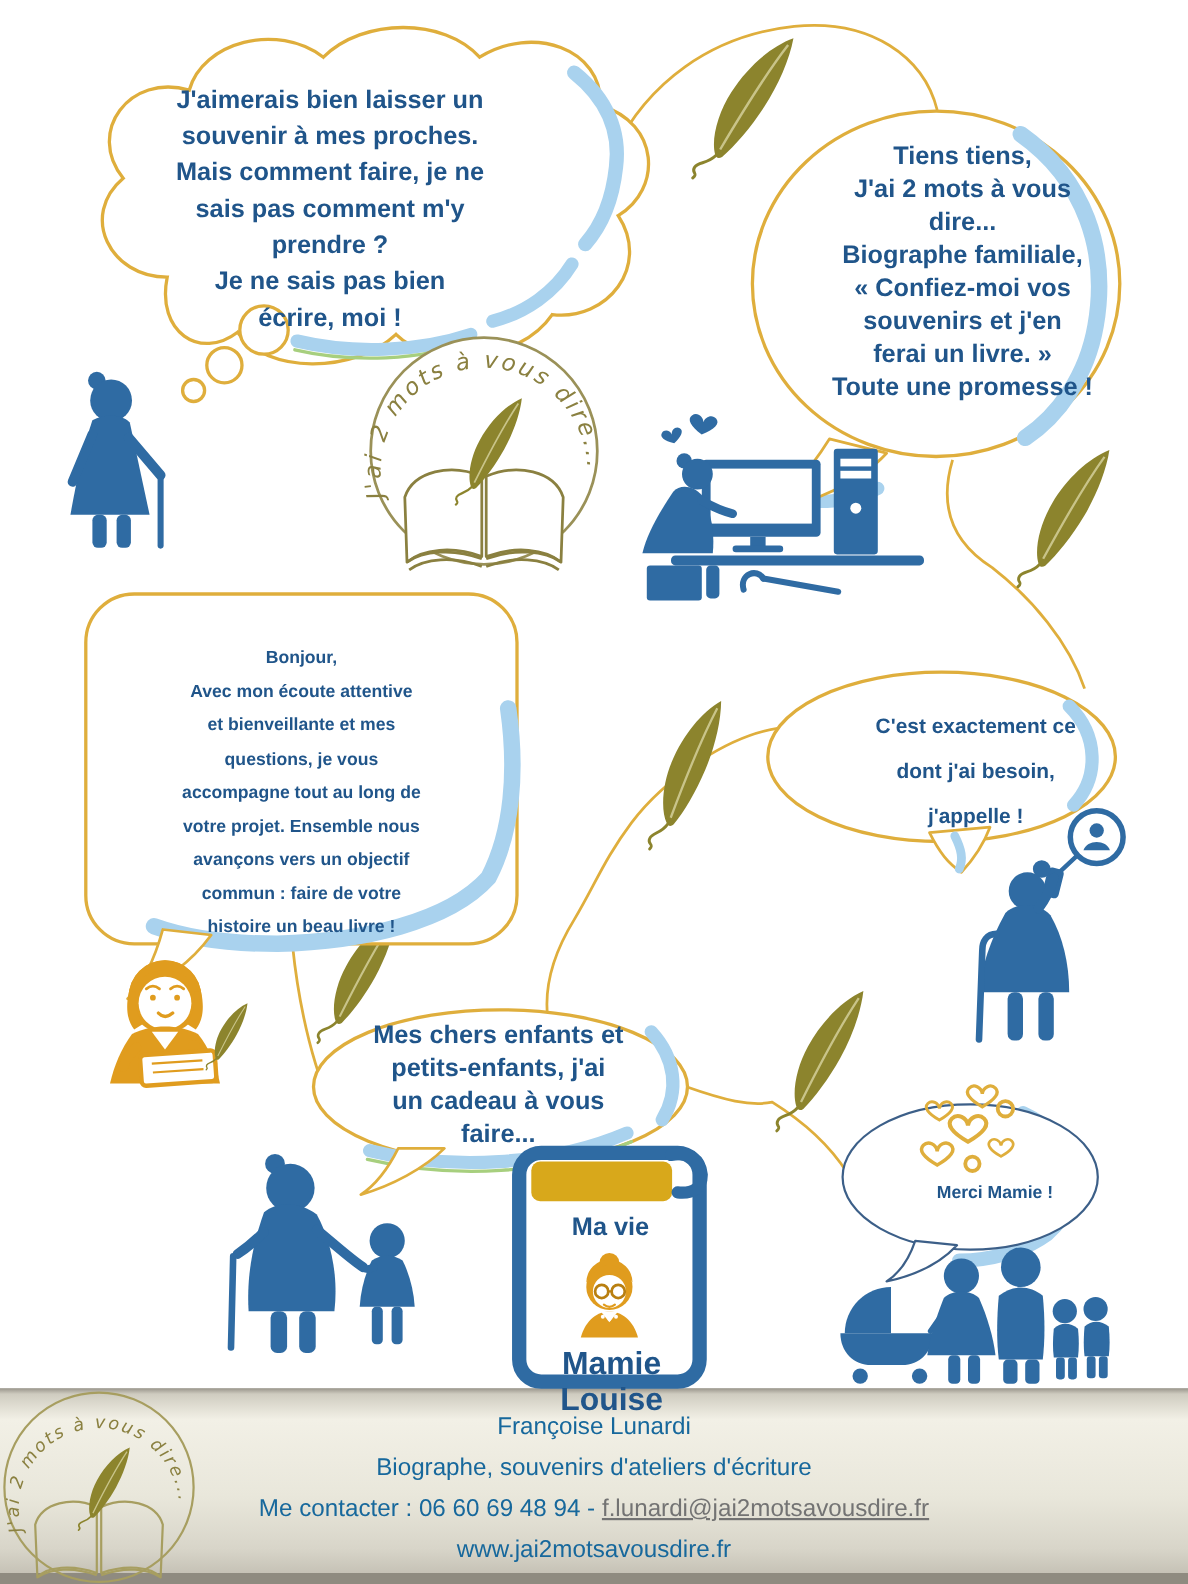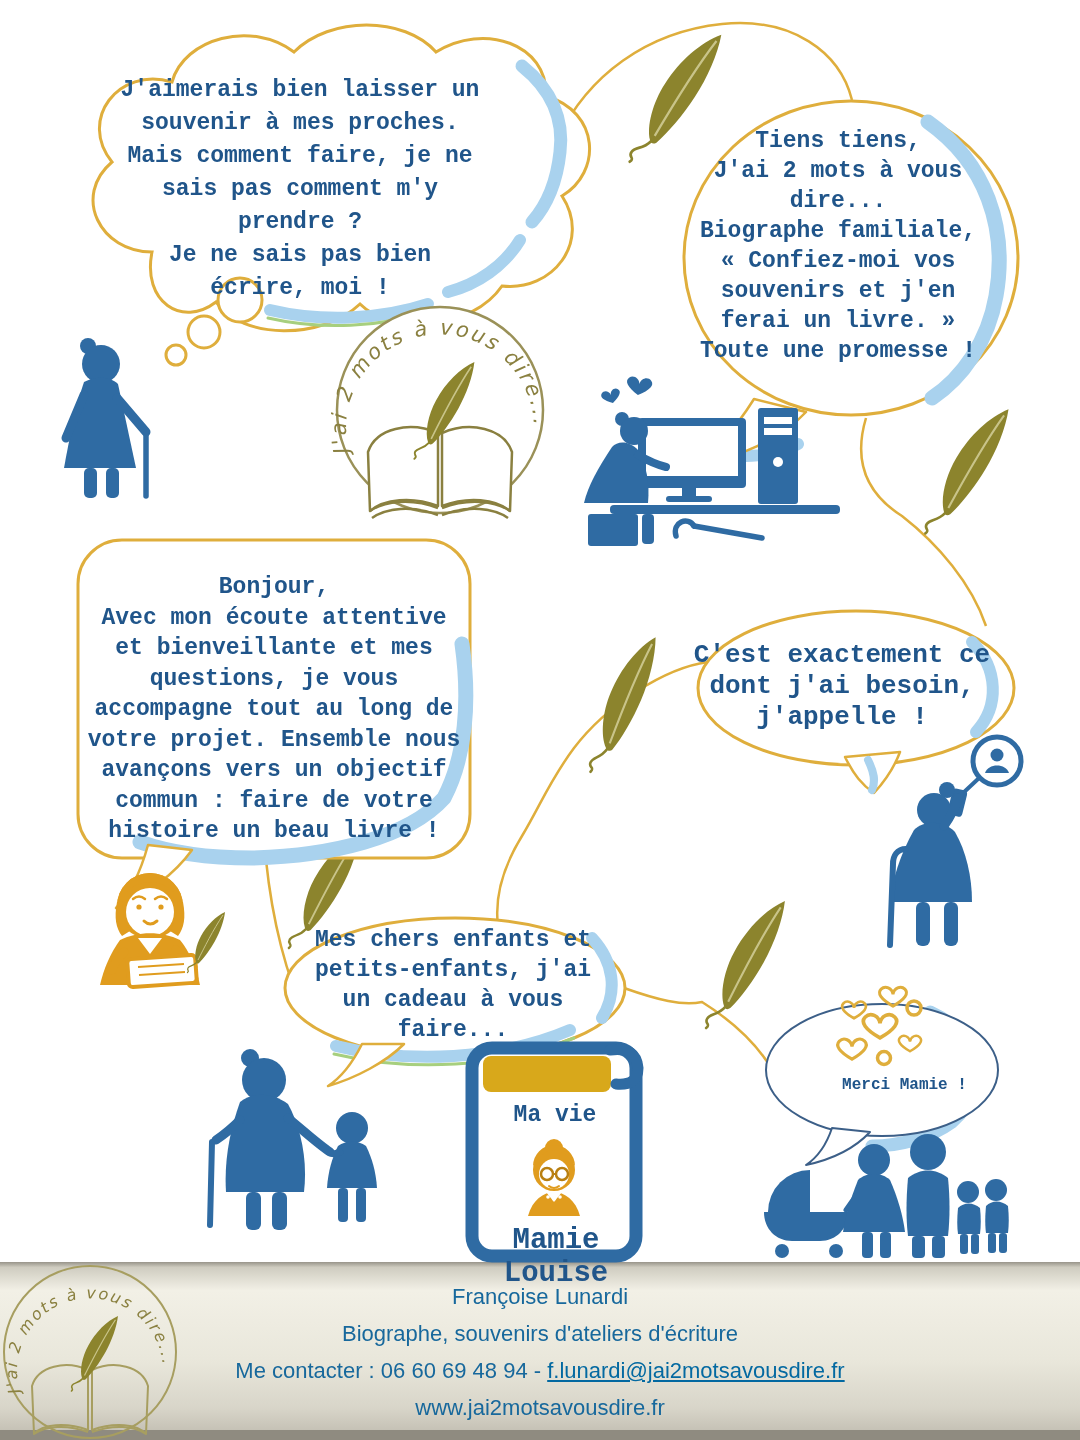--- a/index.html
+++ b/index.html
@@ -1,35 +1,35 @@
 <!DOCTYPE html>
 <html><head>
 <meta charset="utf-8">
 <style>
   html,body{margin:0;padding:0;background:#fff;}
   #page{position:relative;width:1080px;height:1440px;overflow:hidden;background:#ffffff;
         font-family:"DejaVu Sans",sans-serif;}
   #art{position:absolute;left:0;top:0;z-index:2;pointer-events:none;}
-  .bubble-text{position:absolute;z-index:3;font-family:Liberation Mono, monospace;
+  .bubble-text{position:absolute;z-index:3;font-family:Liberation Sans, sans-serif;
        font-weight:bold;color:#20558a;text-align:center;white-space:pre-line;}
   .t-thought{left:100px;top:74px;width:400px;font-size:23px;line-height:33px;}
-  .t-promise{left:679px;top:126px;width:318px;font-size:23px;line-height:30px;}
-  .t-bonjour{left:82px;top:572px;width:384px;font-size:23px;line-height:30.5px;}
-  .t-need{left:692px;top:640px;width:300px;font-size:26px;line-height:31px;}
+  .t-promise{left:716px;top:126px;width:318px;font-size:23px;line-height:30px;}
+  .t-bonjour{left:82px;top:584px;width:384px;font-size:16px;line-height:30.5px;}
+  .t-need{left:737px;top:640px;width:300px;font-size:19px;line-height:41px;}
   .t-gift{left:291px;top:925px;width:324px;font-size:23px;line-height:30px;}
   .t-merci{left:797px;top:1076px;width:215px;font-size:16px;}
   .t-booktitle{left:485px;top:1102px;width:140px;font-size:23px;}
   .t-bookauthor{left:476px;top:1224px;width:160px;font-size:29px;}
   .footer{position:absolute;left:0;top:1262px;width:1080px;height:178px;z-index:1;
      background:linear-gradient(180deg,#98948a 0%,#cfccc0 3%,#f2f0e6 16%,#e9e7db 55%,#d8d5c9 82%,#c2beb2 97%,#b3afa3 100%);}
   .footer-strip{position:absolute;left:0;top:1430px;width:1080px;height:10px;background:#8f8b80;z-index:2;}
   .footer-text{position:absolute;left:0;right:0;top:1284px;z-index:3;text-align:center;
      font-family:"Liberation Sans",sans-serif;font-size:22px;color:#17689c;}
   .footer-text .line{margin:0 12px 11px 0;padding-left:12px;}
-  .footer-text .email{color:#0369a1;text-decoration:underline;cursor:pointer;text-align:center;}
+  .footer-text .email{color:#737373;text-decoration:underline;cursor:pointer;text-align:center;}
   .stamp-text{font-family:"DejaVu Sans",sans-serif;font-style:italic;fill:#8a8040;}
 </style>
 </head>
 <body>
 
 <div id="page">
 
   <div class="footer"></div>
   <div class="footer-strip"></div>
 

